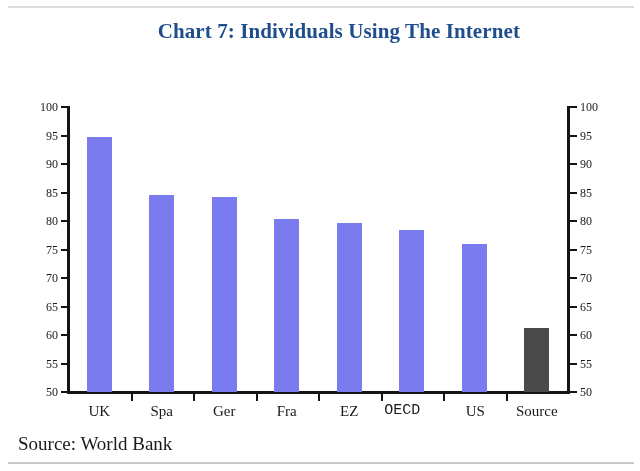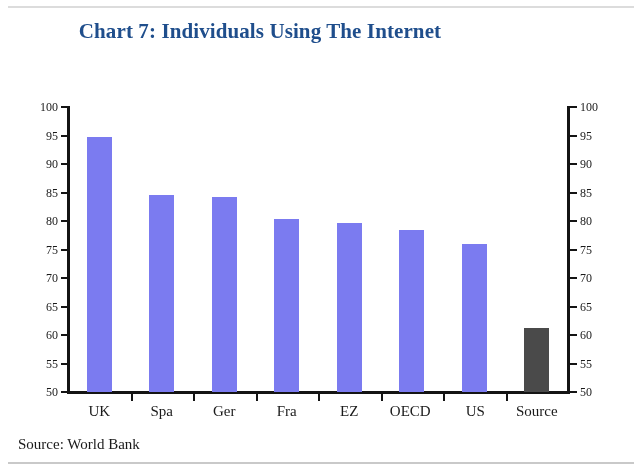--- a/index.html
+++ b/index.html
@@ -32,21 +32,21 @@
     height: 2px;
     background: #dcdcdc;
   }
 
   
   .title-block {
     position: absolute;
     left: 0;
     top: 18px;
     width: 520px;
-    text-align: center;
+    text-align: right;
     color: #1f4e8c;
     font-weight: bold;
     font-size: 21px;
     line-height: 27px;
     letter-spacing: 0.1px;
   }
   .title-line-1 { display: block; }
   .title-line-2 { display: block; }
 
   
@@ -142,21 +142,21 @@
     left: 8px;
     top: 462px;
     width: 626px;
     height: 2px;
     background: #c9c9c9;
   }
   .source-text {
     position: absolute;
     left: 18px;
     top: 432px;
-    font-size: 15px;
+    font-size: 19px;
     color: #1a1a1a;
     line-height: 24px;
     white-space: nowrap;
     font-family: Liberation Serif, serif;
   }
 </style>
 </head>
 <body>
 
 <div id="page">
@@ -234,21 +234,21 @@
   <div id="x-axis-group">
       <div class="xlabel" style="left: 68px; width: 62.5px;">UK</div>
       <div class="xlabel" style="left: 130.5px; width: 62.5px;">Spa</div>
       <div class="tick-bottom" style="left: 130.5px;"></div>
       <div class="xlabel" style="left: 193px; width: 62.5px;">Ger</div>
       <div class="tick-bottom" style="left: 193px;"></div>
       <div class="xlabel" style="left: 255.5px; width: 62.5px;">Fra</div>
       <div class="tick-bottom" style="left: 255.5px;"></div>
       <div class="xlabel" style="left: 318px; width: 62.5px;">EZ</div>
       <div class="tick-bottom" style="left: 318px;"></div>
-      <div class="xlabel" style="left: 379px; width: 62.5px;">OECD</div>
+      <div class="xlabel" style="left: 371px; width: 62.5px; font-family: Liberation Mono, monospace;">OECD</div>
       <div class="tick-bottom" style="left: 380.5px;"></div>
       <div class="xlabel" style="left: 444px; width: 62.5px;">US</div>
       <div class="tick-bottom" style="left: 443px;"></div>
       <div class="xlabel" style="left: 505.5px; width: 62.5px;">Source</div>
       <div class="tick-bottom" style="left: 505.5px;"></div>
     </div>
 
   <div class="source-text">Source: World Bank</div>
   <div class="source-rule"></div>
 

